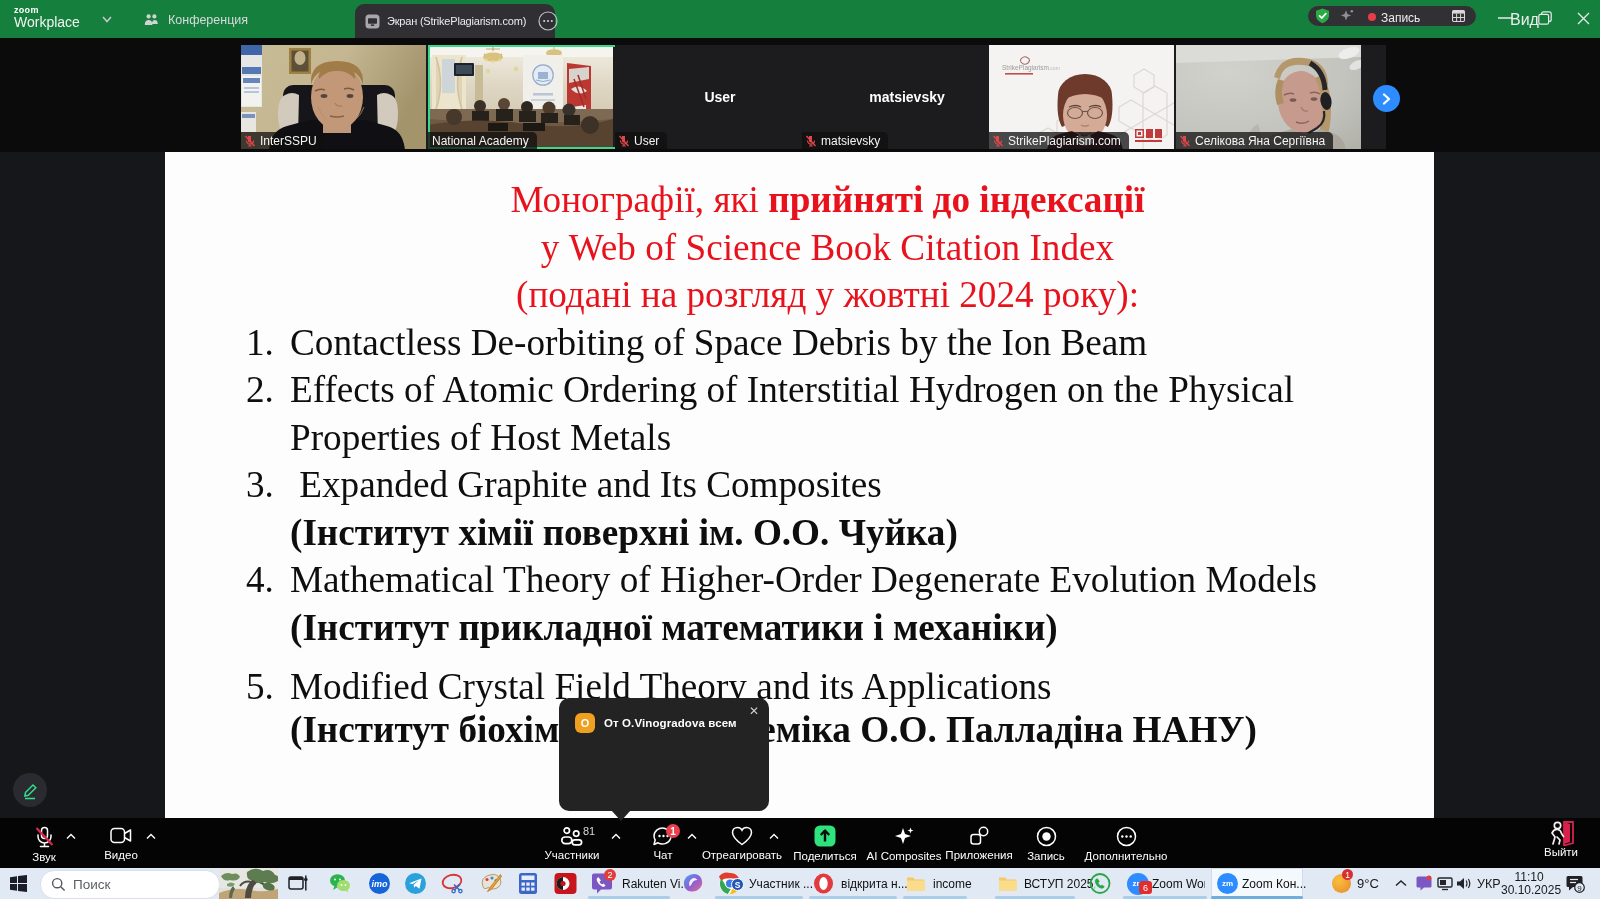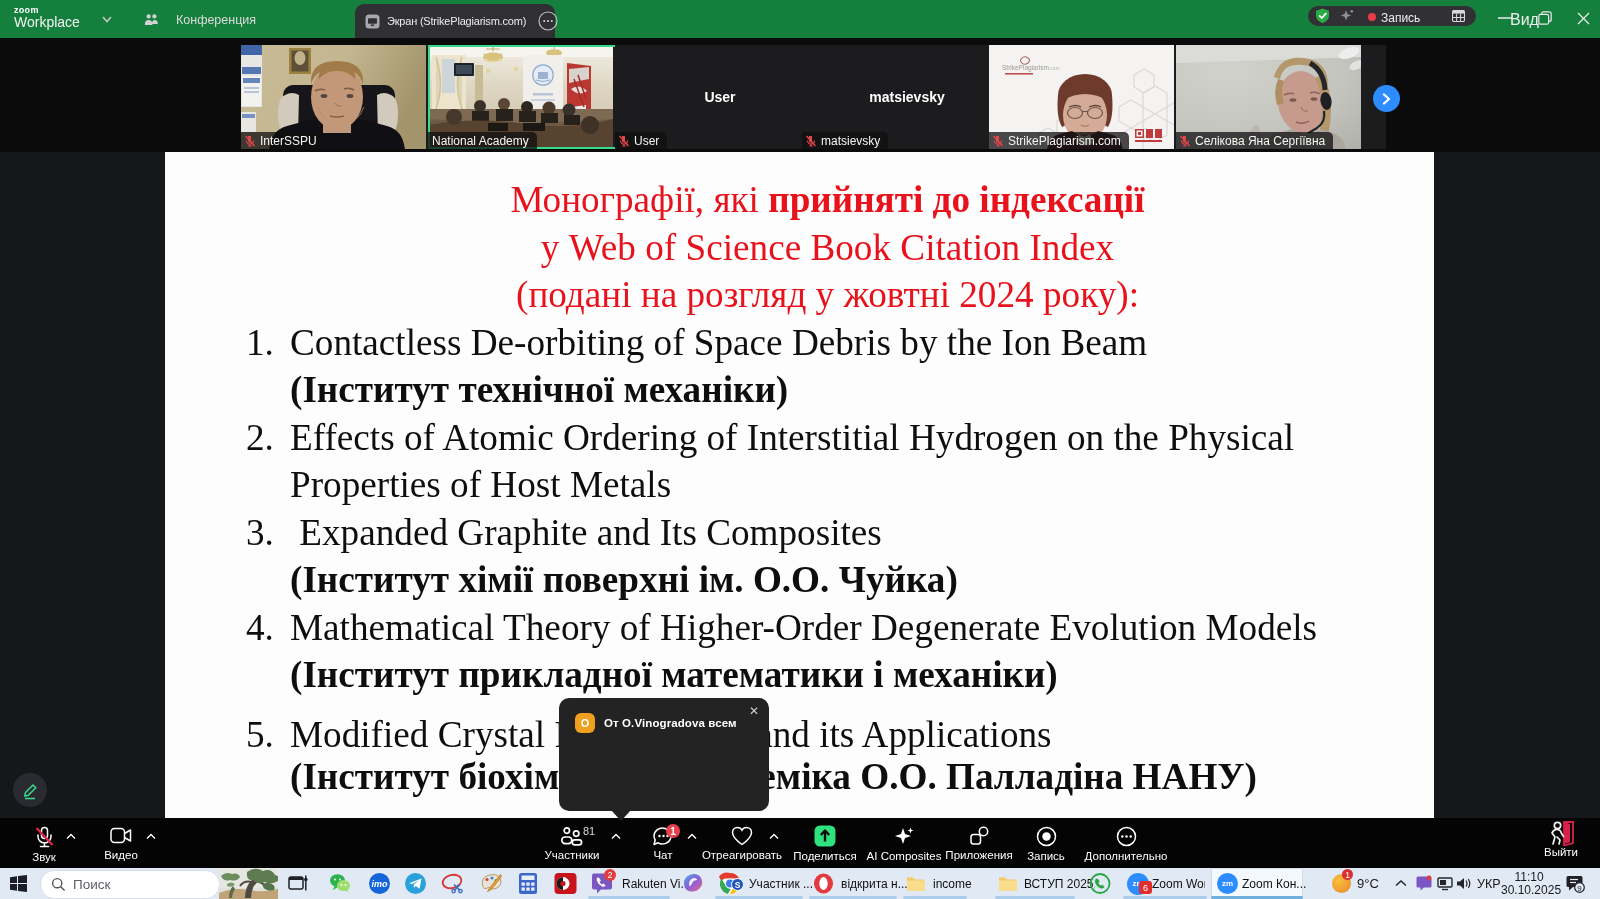--- a/index.html
+++ b/index.html
@@ -5,21 +5,21 @@
 * { margin:0; padding:0; box-sizing:border-box; }
 html,body { width:1600px; height:899px; overflow:hidden; background:#17181c; font-family:"Liberation Sans", sans-serif; }
 #app { position:absolute; left:0; top:0; width:1600px; height:899px; }
 .abs { position:absolute; }
 
 
 #titlebar { position:absolute; left:0; top:0; width:1600px; height:38px; background:#15803d; }
 #zoomlogo { position:absolute; left:14px; top:5px; color:#fff; }
 #zoomlogo .z1 { font-size:9px; font-weight:bold; letter-spacing:0.3px; }
 #zoomlogo .z2 { font-size:14px; margin-top:-1px; color:#f2f2f2; }
-#tab-conf { position:absolute; left:144px; top:12px; height:16px; color:#dadadc; font-size:12.5px; display:flex; align-items:center; gap:17px; }
+#tab-conf { position:absolute; left:144px; top:12px; height:16px; color:#dadadc; font-size:12.5px; display:flex; align-items:center; gap:9px; }
 #tab-screen { position:absolute; left:355px; top:4px; width:200px; height:34px; background:#303034; border-radius:9px 9px 0 0; color:#ececee; font-size:11px; letter-spacing:-0.2px; display:flex; align-items:center; padding-left:10px; gap:7px; white-space:nowrap; }
 #tab-screen svg { flex-shrink:0; }
 #tb-pill { position:absolute; left:1308px; top:6px; width:168px; height:20px; background:#313135; border-radius:10px; }
 
 
 #vstrip { position:absolute; left:0; top:38px; width:1600px; height:114px; background:#0b0b0c; }
 .vtile { position:absolute; top:7px; width:210px; height:104px; background:#1c1c1f; overflow:hidden; }
 .vlabel { position:absolute; left:0; bottom:0; height:17px; background:rgba(15,15,15,0.75); border-radius:0 5px 0 0; display:flex; align-items:center; padding:0 8px 0 4px; gap:4px; color:#f5f5f5; font-size:12px; white-space:nowrap; z-index:5; }
 .vname { color:#fff; font-weight:bold; font-size:14px; position:absolute; width:100%; text-align:center; top:44px; }
 
@@ -313,21 +313,21 @@
       <svg width="11" height="12" viewBox="0 0 11 12">
           <path d="M3 1.5 L8 6 L3 10.5" stroke="#fff" stroke-width="2.2" fill="none" stroke-linecap="round" stroke-linejoin="round"></path>
         </svg>
     </div>
   </div>
 
   <div id="stage">
     <div id="slide">
       <div class="title">Монографії, які <b>прийняті до індексації</b><br>у Web of Science Book Citation Index<br>(подані на розгляд у жовтні 2024 року):</div>
       <div id="list">
-      <div class="li"><span class="num">1.</span>Contactless De-orbiting of Space Debris by the Ion Beam<br><b>(Інститут технічної механіки)</b></div>
+      <div class="li"><span class="num">1.</span>Contactless De-orbiting of Space Debris by the Ion Beam<br></div>
       <div class="li"><span class="num">2.</span>Effects of Atomic Ordering of Interstitial Hydrogen on the Physical Properties of Host Metals<br></div>
       <div class="li"><span class="num">3.</span>&nbsp;Expanded Graphite and Its Composites<br><b>(Інститут хімії поверхні ім. О.О. Чуйка)</b></div>
       <div class="li"><span class="num">4.</span>Mathematical Theory of Higher-Order Degenerate Evolution Models<br><b>(Інститут прикладної математики і механіки)</b></div>
       <div class="li" style="margin-top:12px"><span class="num">5.</span>Modified Crystal Field Theory and its Applications<br><b style="position:relative;top:-5px">(Інститут біохімії імені академіка О.О. Палладіна НАНУ)</b></div>
       </div>
     </div>
     <div id="pencil">
       <svg width="19" height="19" viewBox="0 0 19 19">
           <path d="M4.5 11.5 L12 4 L14.8 6.8 L7.3 14.3 L3.8 15 Z" fill="none" stroke="#35d98d" stroke-width="1.5"></path>
           <line x1="4" y1="17.5" x2="14" y2="17.5" stroke="#35d98d" stroke-width="1.6"></line>

